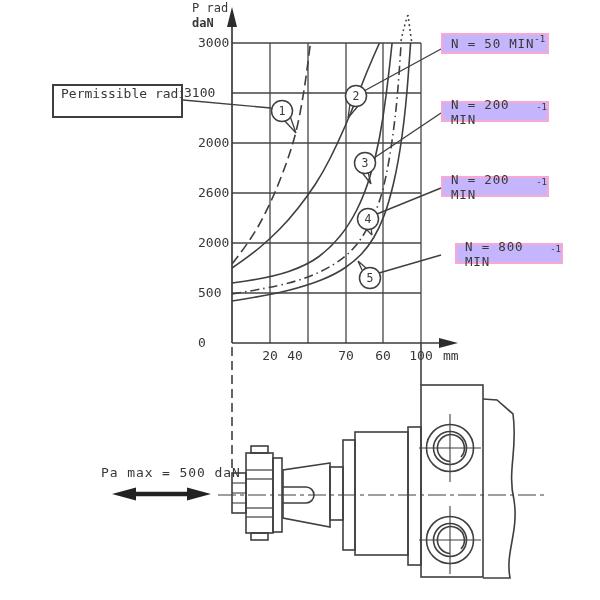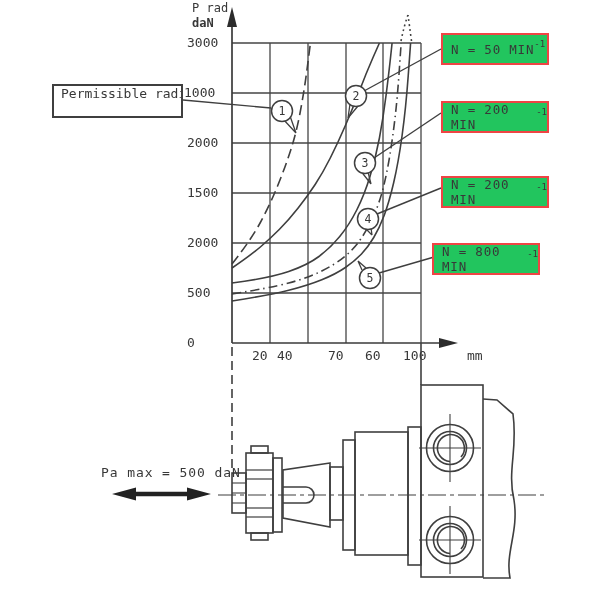--- a/index.html
+++ b/index.html
@@ -1,24 +1,24 @@
 <!DOCTYPE html>
 <html><head>
 <meta charset="utf-8">
 <style>
   html,body{margin:0;padding:0;background:#fff;}
   #stage{position:relative;width:600px;height:600px;background:#ffffff;overflow:hidden;
          font-family:"DejaVu Sans Mono",monospace;color:#383838;}
   #linework{position:absolute;left:0;top:0;z-index:0;}
   .txt{position:absolute;z-index:3;white-space:nowrap;}
-  .ytick{left:187px;width:40px;height:16px;line-height:16px;font-size:13px;}
-  .xtick{top:348px;width:36px;height:16px;line-height:16px;font-size:13px;text-align:left;}
+  .ytick{left:198px;width:40px;height:16px;line-height:16px;font-size:13px;}
+  .xtick{top:348px;width:36px;height:16px;line-height:16px;font-size:13px;text-align:center;}
   .axis-title{left:192px;font-size:12px;height:15px;line-height:15px;}
-  .callout{position:absolute;z-index:2;box-sizing:border-box;border:2px solid #ef4444;background:#22c55e;
-           height:32px;display:flex;align-items:center;padding-left:8px;font-size:12.5px;
+  .callout{position:absolute;z-index:2;box-sizing:border-box;border:2px solid #f9a8d4;background:#c4b5fd;
+           height:21px;display:flex;align-items:center;padding-left:8px;font-size:12.5px;
            letter-spacing:0.8px;width:108px;}
   .callout sup{font-size:9px;position:relative;top:-5px;letter-spacing:0;}
   #title-box{position:absolute;z-index:2;left:52px;top:84px;width:131px;height:34px;box-sizing:border-box;
              border:2px solid #3f3f3f;background:#fff;padding:1px 0 0 7px;font-size:13px;line-height:14px;
              overflow:hidden;}
   #title-box div{white-space:nowrap;}
   .marker-digit{position:absolute;z-index:3;width:20px;height:16px;line-height:16px;
                 font-size:11.5px;text-align:center;}
   #pa-label{left:101px;top:465px;font-size:13px;letter-spacing:0.9px;text-align:center;}
 </style>
@@ -147,42 +147,42 @@
       <sup>-1</sup>
   </div>
   <div class="callout" style="left:441px;top:101px;">
     <span>N = 200 MIN</span>
       <sup>-1</sup>
   </div>
   <div class="callout" style="left:441px;top:176px;">
     <span>N = 200 MIN</span>
       <sup>-1</sup>
   </div>
-  <div class="callout" style="left:432px;top:243px;">
+  <div class="callout" style="left:455px;top:243px;">
     <span>N = 800 MIN</span>
       <sup>-1</sup>
   </div>
 
   <div class="txt axis-title" style="top:1px;">P rad</div>
   <div class="txt axis-title" style="top:16px;font-weight:bold;">daN</div>
 
   <div class="txt ytick" style="top:35px;">3000</div>
-  <div class="txt ytick" style="top:85px;left:184px;">1000</div>
+  <div class="txt ytick" style="top:85px;left:184px;">3100</div>
   <div class="txt ytick" style="top:135px;">2000</div>
-  <div class="txt ytick" style="top:185px;">1500</div>
+  <div class="txt ytick" style="top:185px;">2600</div>
   <div class="txt ytick" style="top:235px;">2000</div>
   <div class="txt ytick" style="top:285px;">500</div>
   <div class="txt ytick" style="top:335px;">0</div>
 
   <div class="txt xtick" style="left:252px;">20</div>
   <div class="txt xtick" style="left:277px;">40</div>
   <div class="txt xtick" style="left:328px;">70</div>
   <div class="txt xtick" style="left:365px;">60</div>
   <div class="txt xtick" style="left:403px;">100</div>
-  <div class="txt" style="left:443px;top:348px;font-size:13px;margin-left:24px;">mm</div>
+  <div class="txt" style="left:443px;top:348px;font-size:13px;">mm</div>
 
   <div class="marker-digit" style="left:272px;top:103px;">1</div>
   <div class="marker-digit" style="left:346px;top:88px;">2</div>
   <div class="marker-digit" style="left:355px;top:155px;">3</div>
   <div class="marker-digit" style="left:358px;top:211px;">4</div>
   <div class="marker-digit" style="left:360px;top:270px;">5</div>
 
   <div class="txt" id="pa-label">Pa max = 500 daN</div>
 
 </div>

